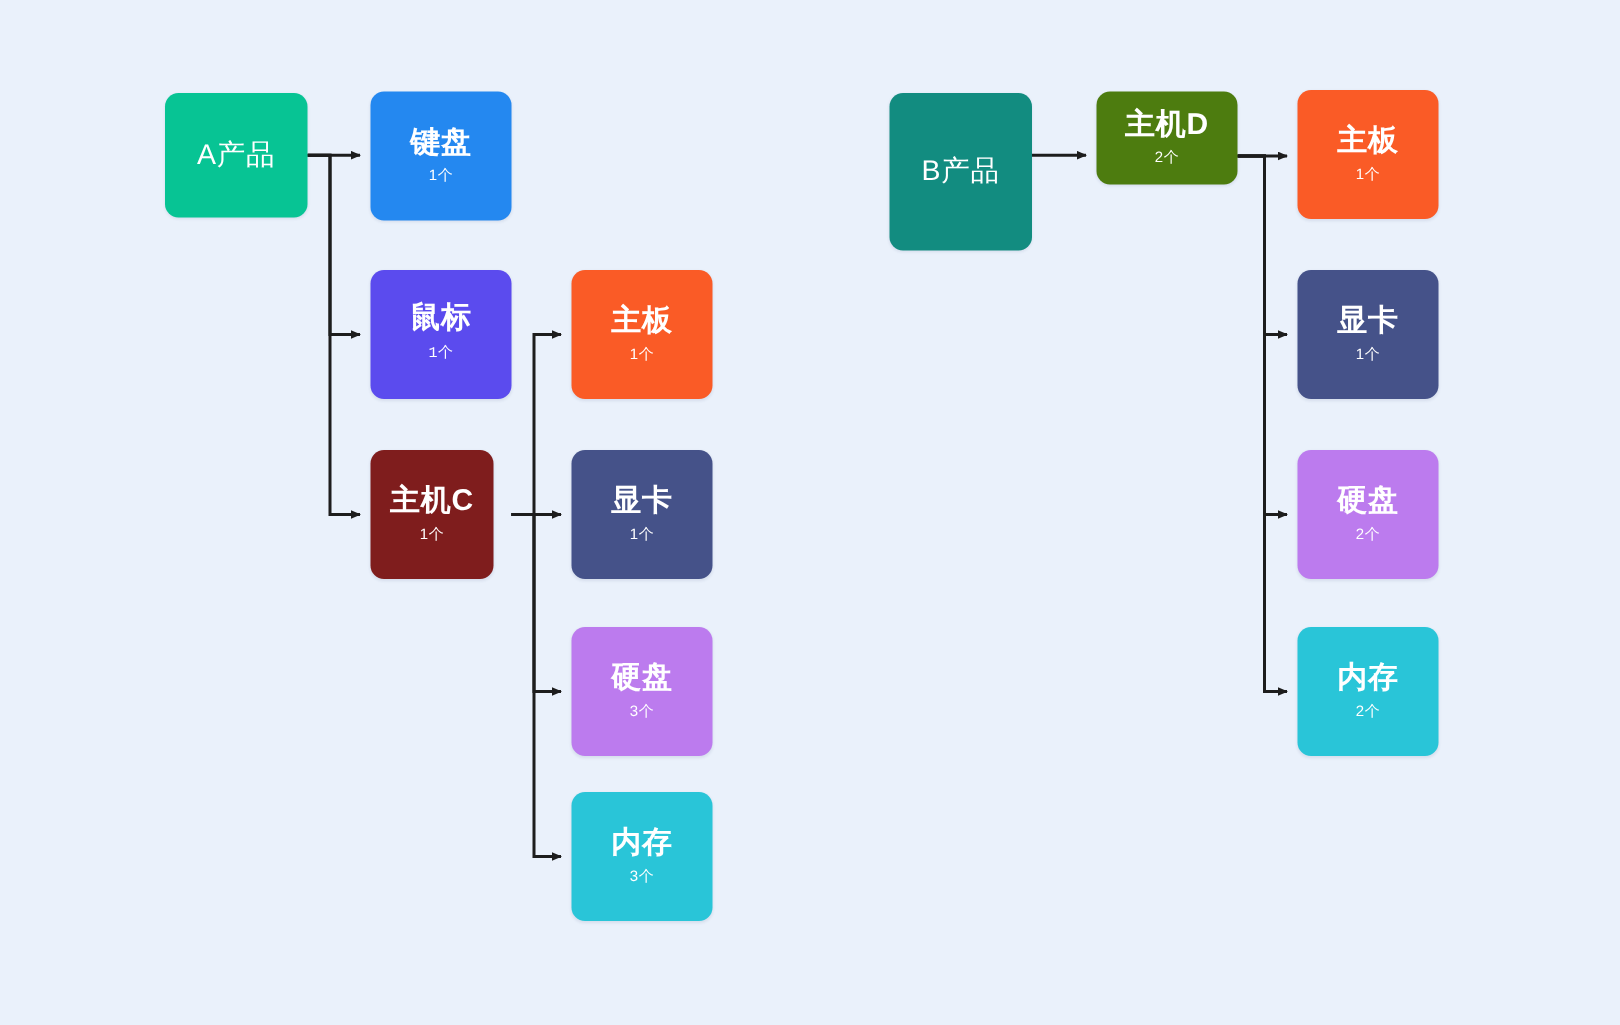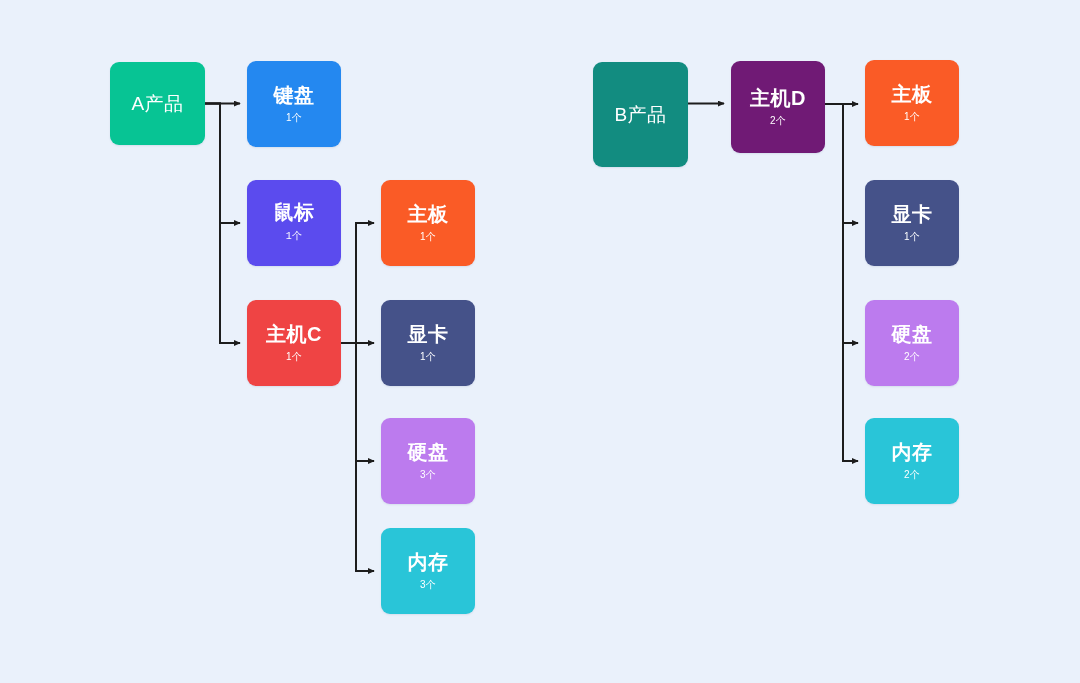--- a/index.html
+++ b/index.html
@@ -86,21 +86,21 @@
         <div class="node-title">A产品</div>
       </div>
       <div class="node" style="left: 247px; top: 61px; width: 94px; height: 86px; background: rgb(36, 136, 240);">
         <div class="node-title">键盘</div>
         <div class="node-qty">1个</div>
       </div>
       <div class="node" style="left: 247px; top: 180px; width: 94px; height: 86px; background: rgb(91, 75, 238); font-family: Liberation Mono, monospace;">
         <div class="node-title">鼠标</div>
         <div class="node-qty">1个</div>
       </div>
-      <div class="node" style="left: 247px; top: 300px; width: 94px; height: 86px; background: #ef4444;">
+      <div class="node" style="left: 247px; top: 300px; width: 82px; height: 86px; background: #7f1d1d;">
         <div class="node-title">主机C</div>
         <div class="node-qty">1个</div>
       </div>
       <div class="node" style="left: 381px; top: 180px; width: 94px; height: 86px; background: rgb(250, 91, 38);">
         <div class="node-title">主板</div>
         <div class="node-qty">1个</div>
       </div>
       <div class="node" style="left: 381px; top: 300px; width: 94px; height: 86px; background: rgb(69, 82, 137);">
         <div class="node-title">显卡</div>
         <div class="node-qty">1个</div>
@@ -109,21 +109,21 @@
         <div class="node-title">硬盘</div>
         <div class="node-qty">3个</div>
       </div>
       <div class="node" style="left: 381px; top: 528px; width: 94px; height: 86px; background: rgb(41, 197, 216);">
         <div class="node-title">内存</div>
         <div class="node-qty">3个</div>
       </div>
       <div class="node root" style="left: 593px; top: 62px; width: 95px; height: 105px; background: rgb(18, 140, 128);">
         <div class="node-title">B产品</div>
       </div>
-      <div class="node" style="left: 731px; top: 61px; width: 94px; height: 92px; background: #701a75;">
+      <div class="node" style="left: 731px; top: 61px; width: 94px; height: 62px; background: #4d7c0f;">
         <div class="node-title">主机D</div>
         <div class="node-qty">2个</div>
       </div>
       <div class="node" style="left: 865px; top: 60px; width: 94px; height: 86px; background: rgb(250, 91, 38);">
         <div class="node-title">主板</div>
         <div class="node-qty">1个</div>
       </div>
       <div class="node" style="left: 865px; top: 180px; width: 94px; height: 86px; background: rgb(69, 82, 137);">
         <div class="node-title">显卡</div>
         <div class="node-qty">1个</div>

